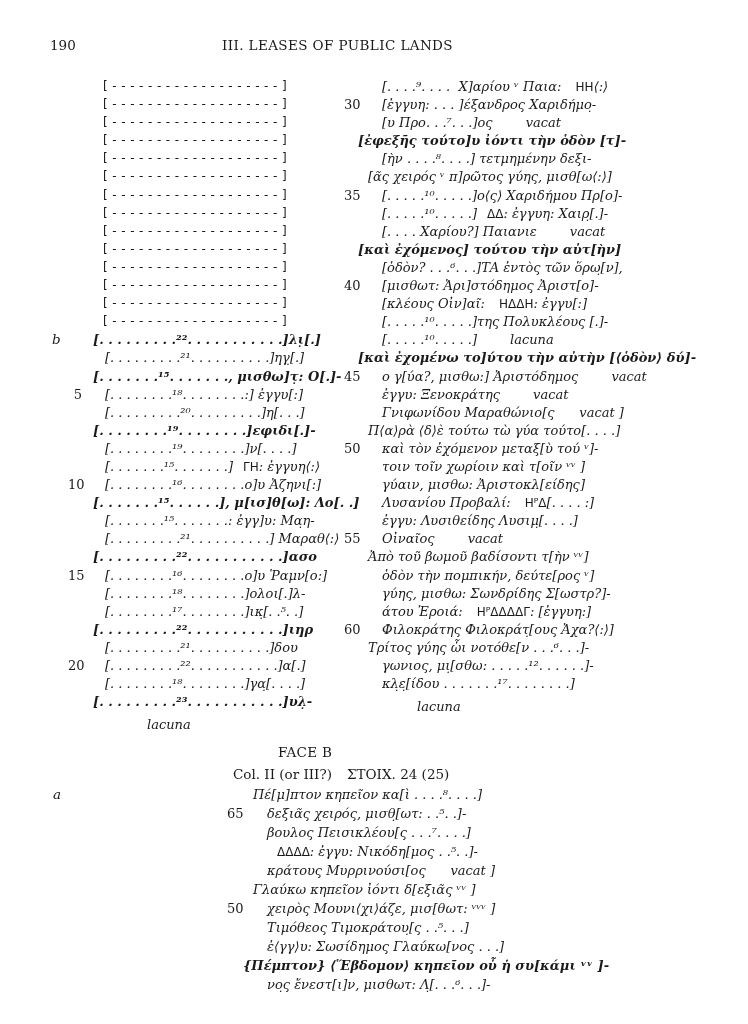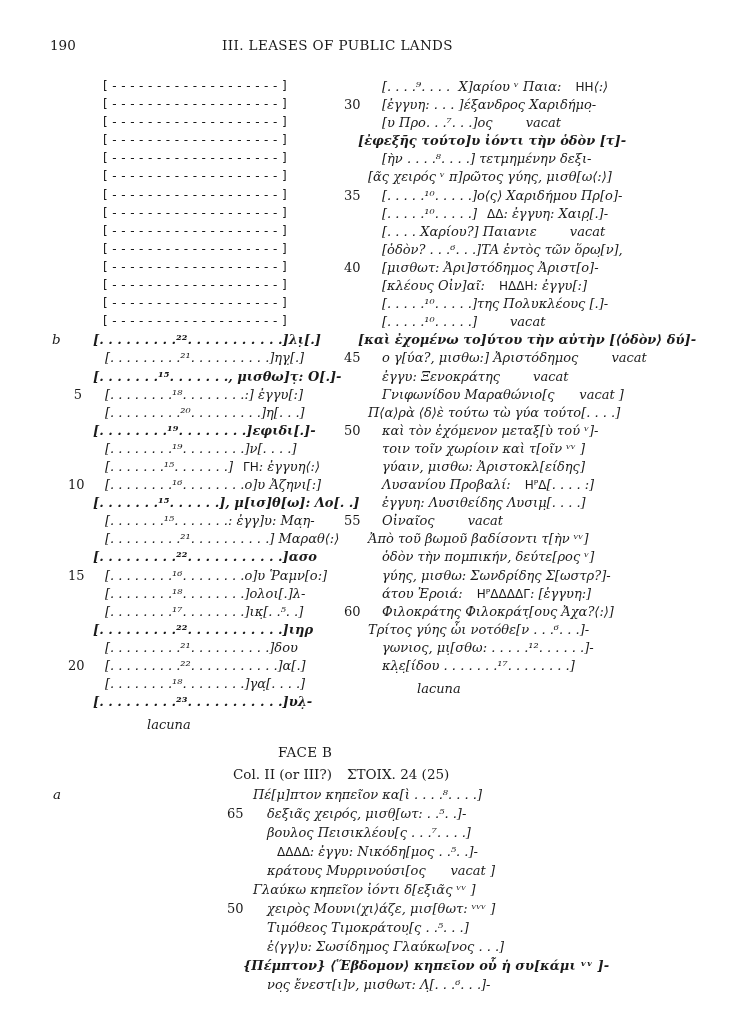--- a/index.html
+++ b/index.html
@@ -81,35 +81,36 @@
 <div class="col" id="col-right">
     <div class="row"><span class="num"></span><span class="txt i2">[. . . .⁹. . . .  Χ]αρίου ᵛ Παια: <span class="acro">ΗΗ</span>⟨:⟩</span></div>
     <div class="row"><span class="num">30</span><span class="txt i2">[ἐγγυη: . . . ]έξανδρος Χαριδήμο̣-</span></div>
     <div class="row"><span class="num"></span><span class="txt i2">[υ Προ. . .⁷. . .]ος        vacat</span></div>
     <div class="row"><span class="num"></span><span class="txt i0">[ἐφεξῆς τούτο]υ ἰόντι τὴν ὁδὸν [τ]-</span></div>
     <div class="row"><span class="num"></span><span class="txt i2">[ὴν . . . .⁸. . . .] τετμημένην δεξι-</span></div>
     <div class="row"><span class="num"></span><span class="txt i1">[ᾶς χειρός ᵛ π]ρῶτος γύης, μισθ[ω⟨:⟩]</span></div>
     <div class="row"><span class="num">35</span><span class="txt i2">[. . . . .¹⁰. . . . .]ο⟨ς⟩ Χαριδήμου Πρ[ο]-</span></div>
     <div class="row"><span class="num"></span><span class="txt i2">[. . . . .¹⁰. . . . .]<span class="acro">ΔΔ</span>: ἐγγυη: Χαιρ̣[.]-</span></div>
     <div class="row"><span class="num"></span><span class="txt i2">[. . . . Χαρίου?] Παιανιε        vacat</span></div>
+    <div class="row"><span class="num"></span><span class="txt i0">[καὶ ἐχόμενος] τούτου τὴν αὐτ[ὴν]</span></div>
     <div class="row"><span class="num"></span><span class="txt i2">[ὁδὸν? . . .⁶. . .]ΤΑ ἐντὸς τῶν ὅρω̣[ν],</span></div>
     <div class="row"><span class="num">40</span><span class="txt i2">[μισθωτ: Ἀρι]στόδημος Ἀριστ[ο]-</span></div>
     <div class="row"><span class="num"></span><span class="txt i2">[κλέους Οἰν]αῖ: <span class="acro">ΗΔΔΗ</span>: ἐγγυ[:]</span></div>
     <div class="row"><span class="num"></span><span class="txt i2">[. . . . .¹⁰. . . . .]της Πολυκλέους [.]-</span></div>
-    <div class="row"><span class="num"></span><span class="txt i2">[. . . . .¹⁰. . . . .]        vacat</span></div>
+    <div class="row"><span class="num"></span><span class="txt i2">[. . . . .¹⁰. . . . .]        lacuna</span></div>
     <div class="row"><span class="num"></span><span class="txt i0">[καὶ ἐχομένω το]ύτου τὴν αὐτὴ̣ν [⟨ὁδὸν⟩ δύ]-</span></div>
     <div class="row"><span class="num">45</span><span class="txt i2">ο γ[ύα?, μισθω:] Ἀριστόδημος        vacat</span></div>
     <div class="row"><span class="num"></span><span class="txt i2">ἐγγυ: Ξενοκράτης        vacat</span></div>
     <div class="row"><span class="num"></span><span class="txt i2">Γνιφωνίδου Μαραθώνιο[ς      vacat ]</span></div>
     <div class="row"><span class="num"></span><span class="txt i1">Π⟨α⟩ρὰ ⟨δ⟩ὲ τούτω τὼ γύα τούτο[. . . .]</span></div>
     <div class="row"><span class="num">50</span><span class="txt i2">καὶ τὸν ἐχόμενον μεταξ[ὺ τού ᵛ]-</span></div>
     <div class="row"><span class="num"></span><span class="txt i2">τοιν τοῖν χωρίοιν καὶ τ[οῖν ᵛᵛ ]</span></div>
     <div class="row"><span class="num"></span><span class="txt i2">γύαιν, μισθω: Ἀριστοκλ[είδης]</span></div>
     <div class="row"><span class="num"></span><span class="txt i2">Λυσανίου Προβαλί: <span class="acro">ΗᴾΔ</span>[. . . . :]</span></div>
-    <div class="row"><span class="num"></span><span class="txt i2">ἐγγυη: Λυσιθείδης Λυσιμ̣[. . . .]</span></div>
+    <div class="row"><span class="num"></span><span class="txt i2">ἐγγυ: Λυσιθείδης Λυσιμ̣[. . . .]</span></div>
     <div class="row"><span class="num">55</span><span class="txt i2">Οἰναῖος        vacat</span></div>
     <div class="row"><span class="num"></span><span class="txt i1">Ἀπὸ τοῦ βωμοῦ βαδίσοντι τ[ὴν ᵛᵛ]</span></div>
     <div class="row"><span class="num"></span><span class="txt i2">ὁδὸν τὴν πομπικήν, δεύτε[ρος ᵛ]</span></div>
     <div class="row"><span class="num"></span><span class="txt i2">γύης, μισθω: Σωνδρίδης Σ[ωστρ?]-</span></div>
     <div class="row"><span class="num"></span><span class="txt i2">άτου Ἐροιά: <span class="acro">ΗᴾΔΔΔΔΓ</span>: [ἐγγυη:]</span></div>
     <div class="row"><span class="num">60</span><span class="txt i2">Φιλοκράτης Φιλοκράτ̣[ους Ἀχα?⟨:⟩]</span></div>
     <div class="row"><span class="num"></span><span class="txt i1">Τρίτος γύης ὧι νοτόθε[ν . . .⁶. . .]-</span></div>
     <div class="row"><span class="num"></span><span class="txt i2">γωνιος, μι̣[σθω: . . . . .¹². . . . . .]-</span></div>
     <div class="row"><span class="num"></span><span class="txt i2">κλ̣ε̣[ίδου . . . . . . .¹⁷. . . . . . . .]</span></div>
     <div class="lacuna">lacuna</div>

